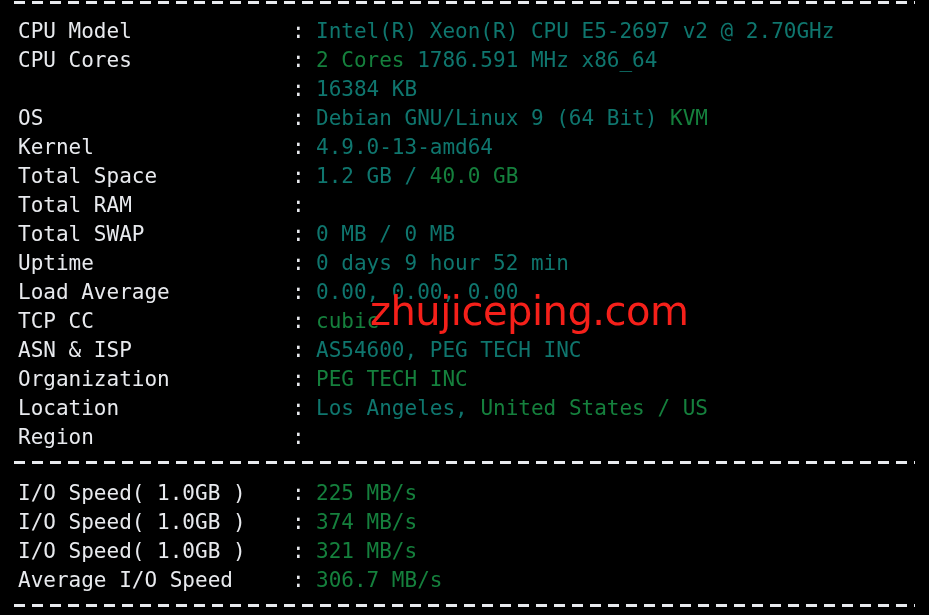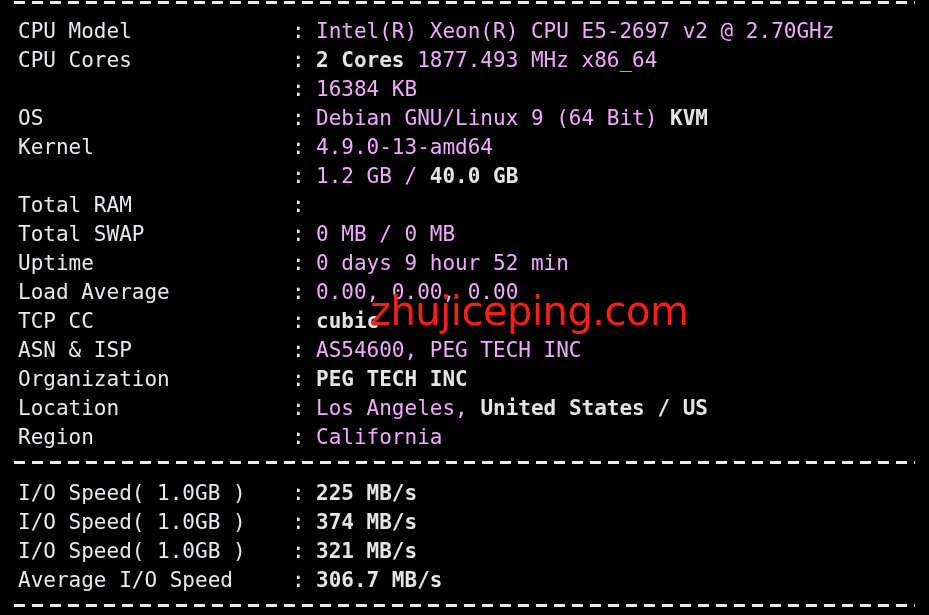--- a/index.html
+++ b/index.html
@@ -70,22 +70,22 @@
     top: 0;
     color: #e8eaee;
   }
   .value {
     position: absolute;
     left: 316px;
     top: 0;
     white-space: pre;
   }
 
-  .c-cyan   { color: #f0abfc; }
-  .c-yellow { color: #e5e5e5; font-weight: bold; }
+  .c-cyan   { color: #0f766e; }
+  .c-yellow { color: #15803d; }
 
   
   #watermark {
     position: absolute;
     left: 370px;
     top: 294px;
     font-family: "DejaVu Sans", "Liberation Sans", sans-serif;
     font-size: 40px;
     line-height: 34px;
     color: #f5201a;
@@ -96,34 +96,34 @@
 </style>
 </head>
 <body>
 
 <div id="terminal">
 
   <div class="sep" id="sep-top"></div>
 
   <div class="rows" id="block-system">
       <div class="row"><span class="label">CPU Model</span><span class="colon">:</span><span class="value"><span class="c-cyan">Intel(R) Xeon(R) CPU E5-2697 v2 @ 2.70GHz</span></span></div>
-      <div class="row"><span class="label">CPU Cores</span><span class="colon">:</span><span class="value"><span class="c-yellow">2 Cores </span><span class="c-cyan">1877.493 MHz x86_64</span></span></div>
+      <div class="row"><span class="label">CPU Cores</span><span class="colon">:</span><span class="value"><span class="c-yellow">2 Cores </span><span class="c-cyan">1786.591 MHz x86_64</span></span></div>
       <div class="row"><span class="colon">:</span><span class="value"><span class="c-cyan">16384 KB</span></span></div>
       <div class="row"><span class="label">OS</span><span class="colon">:</span><span class="value"><span class="c-cyan">Debian GNU/Linux 9 (64 Bit) </span><span class="c-yellow">KVM</span></span></div>
       <div class="row"><span class="label">Kernel</span><span class="colon">:</span><span class="value"><span class="c-cyan">4.9.0-13-amd64</span></span></div>
-      <div class="row"><span class="colon">:</span><span class="value"><span class="c-cyan">1.2 GB </span><span class="c-cyan">/ </span><span class="c-yellow">40.0 GB</span></span></div>
+      <div class="row"><span class="label">Total Space</span><span class="colon">:</span><span class="value"><span class="c-cyan">1.2 GB </span><span class="c-cyan">/ </span><span class="c-yellow">40.0 GB</span></span></div>
       <div class="row"><span class="label">Total RAM</span><span class="colon">:</span></div>
       <div class="row"><span class="label">Total SWAP</span><span class="colon">:</span><span class="value"><span class="c-cyan">0 MB / 0 MB</span></span></div>
       <div class="row"><span class="label">Uptime</span><span class="colon">:</span><span class="value"><span class="c-cyan">0 days 9 hour 52 min</span></span></div>
       <div class="row"><span class="label">Load Average</span><span class="colon">:</span><span class="value"><span class="c-cyan">0.00, 0.00, 0.00</span></span></div>
       <div class="row"><span class="label">TCP CC</span><span class="colon">:</span><span class="value"><span class="c-yellow">cubic</span></span></div>
       <div class="row"><span class="label">ASN &amp; ISP</span><span class="colon">:</span><span class="value"><span class="c-cyan">AS54600, PEG TECH INC</span></span></div>
       <div class="row"><span class="label">Organization</span><span class="colon">:</span><span class="value"><span class="c-yellow">PEG TECH INC</span></span></div>
       <div class="row"><span class="label">Location</span><span class="colon">:</span><span class="value"><span class="c-cyan">Los Angeles, </span><span class="c-yellow">United States / US</span></span></div>
-      <div class="row"><span class="label">Region</span><span class="colon">:</span><span class="value"><span class="c-cyan">California</span></span></div>
+      <div class="row"><span class="label">Region</span><span class="colon">:</span></div>
     </div>
 
   <div class="sep" id="sep-middle"></div>
 
   <div class="rows" id="block-io">
       <div class="row"><span class="label">I/O Speed( 1.0GB )</span><span class="colon">:</span><span class="value"><span class="c-yellow">225 MB/s</span></span></div>
       <div class="row"><span class="label">I/O Speed( 1.0GB )</span><span class="colon">:</span><span class="value"><span class="c-yellow">374 MB/s</span></span></div>
       <div class="row"><span class="label">I/O Speed( 1.0GB )</span><span class="colon">:</span><span class="value"><span class="c-yellow">321 MB/s</span></span></div>
       <div class="row"><span class="label">Average I/O Speed</span><span class="colon">:</span><span class="value"><span class="c-yellow">306.7 MB/s</span></span></div>
     </div>

